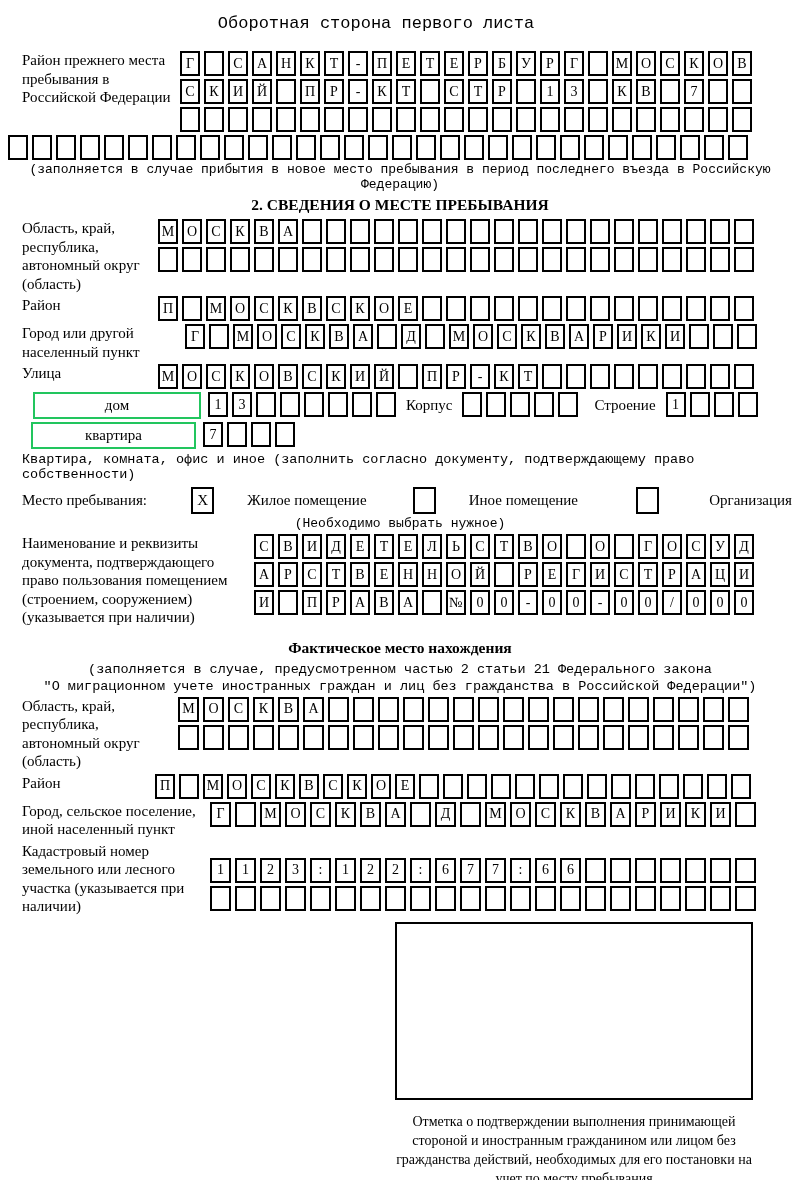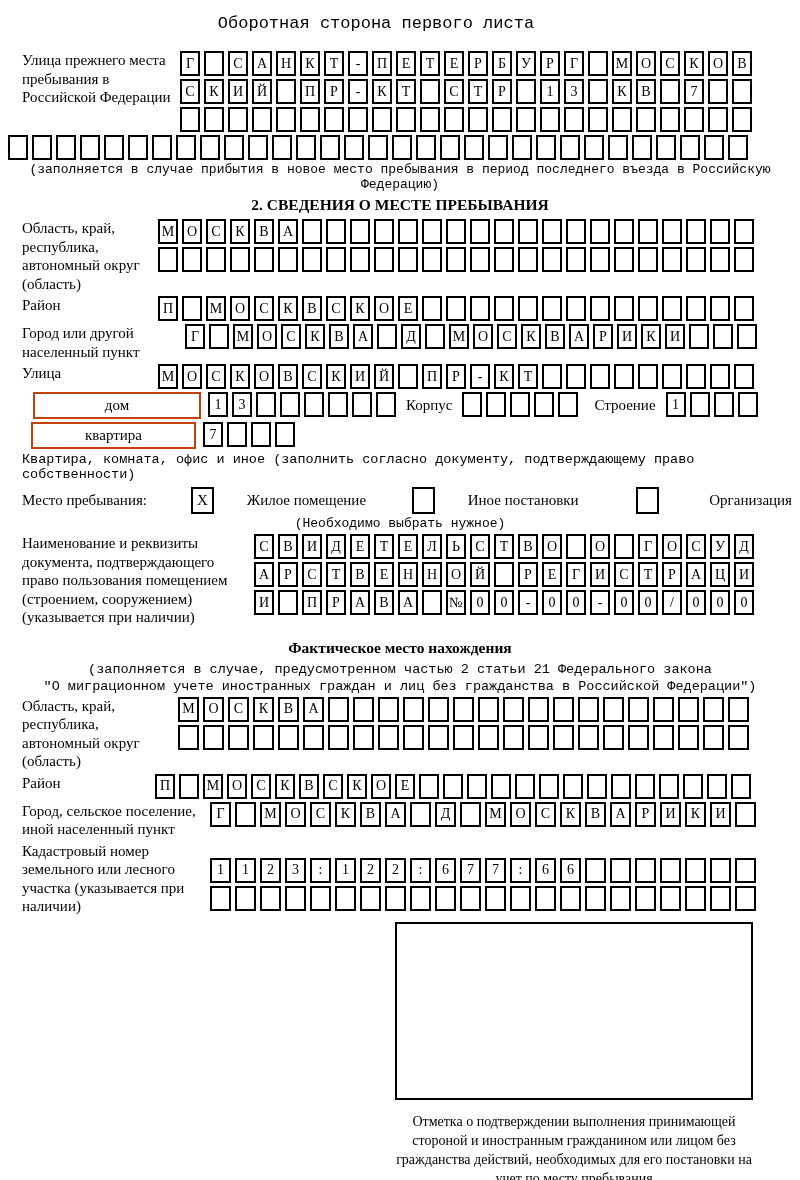--- a/index.html
+++ b/index.html
@@ -12,21 +12,21 @@
   .cellrows{display:flex;flex-direction:column;gap:3px;flex:none;}
   .cells{display:flex;flex:none;}
   .cell{flex:none;box-sizing:border-box;width:20px;height:25px;margin-right:4px;
         border:2px solid #000;display:inline-flex;align-items:center;justify-content:center;
         font-size:14px;line-height:1;}
   .wide .cell{width:21px;}
   .center-note{text-align:center;font-size:13px;margin:2px 0 3px 0;font-family:Liberation Mono, monospace;}
   .h-bold{text-align:center;font-weight:bold;font-size:15.5px;margin:4px 0 5px 0;}
   .lw172{width:172px;} .lw150{width:150px;} .lw177{width:177px;} .lw246{width:246px;}
   .lw170{width:170px;} .lw147{width:147px;} .lw202{width:202px;}
-  .label-box{flex:none;box-sizing:border-box;border:2px solid #c2410c;height:27px;
+  .label-box{flex:none;box-sizing:border-box;border:2px solid #22c55e;height:27px;
              display:flex;align-items:center;justify-content:center;font-size:15px;}
   .house-box{width:168px;margin-left:25px;margin-right:7px;}
   .flat-box{width:165px;margin-left:23px;margin-right:7px;}
   .inline-lbl{flex:none;line-height:26px;}
   .checkbox{flex:none;box-sizing:border-box;width:23px;height:27px;border:2px solid #000;
             display:inline-flex;align-items:center;justify-content:center;font-size:15px;}
   .cb-row{padding-left:14px;align-items:center;margin-top:5px;margin-bottom:2px;justify-content:space-between;}
   .stamp-wrap{margin-left:387px;width:362px;margin-top:6px;}
   .stamp-box{box-sizing:border-box;width:358px;height:178px;border:2px solid #000;}
   .stamp-caption{margin-top:12px;text-align:center;font-size:14px;line-height:19px;width:370px;margin-left:-6px;}
@@ -34,21 +34,21 @@
   .gap6{width:6px;flex:none;} .gap10{width:10px;flex:none;} .gap12{width:12px;flex:none;}
 </style>
 </head>
 <body>
 
 <div class="page">
 
   <div class="corner">Оборотная сторона первого листа</div>
 
   <div class="form-row" style="margin-top:18px;">
-    <div class="row-label lw172">Улица прежнего места пребывания в Российской Федерации</div>
+    <div class="row-label lw172">Район прежнего места пребывания в Российской Федерации</div>
     <div class="cellrows">
       <div class="cells">
           <span class="cell">Г</span>
           <span class="cell"></span>
           <span class="cell">С</span>
           <span class="cell">А</span>
           <span class="cell">Н</span>
           <span class="cell">К</span>
           <span class="cell">Т</span>
           <span class="cell">-</span>
@@ -358,21 +358,21 @@
 
   <div class="form-row cb-row">
     <span>Место пребывания:</span>
     <span style="width:20px;flex:none;"></span>
     <span class="checkbox">Х</span>
     <span style="width:9px;flex:none;"></span>
     <span>Жилое помещение</span>
     <span style="width:22px;flex:none;"></span>
     <span class="checkbox"></span>
     <span style="width:9px;flex:none;"></span>
-    <span>Иное постановки</span>
+    <span>Иное помещение</span>
     <span style="width:34px;flex:none;"></span>
     <span class="checkbox"></span>
     <span style="width:26px;flex:none;"></span>
     <span>Организация</span>
   </div>
   <div class="center-note">(Необходимо выбрать нужное)</div>
 
   <div class="form-row">
     <div class="row-label lw246">Наименование и реквизиты документа, подтверждающего право пользования помещением (строением, сооружением) (указывается при наличии)</div>
     <div class="cellrows">

